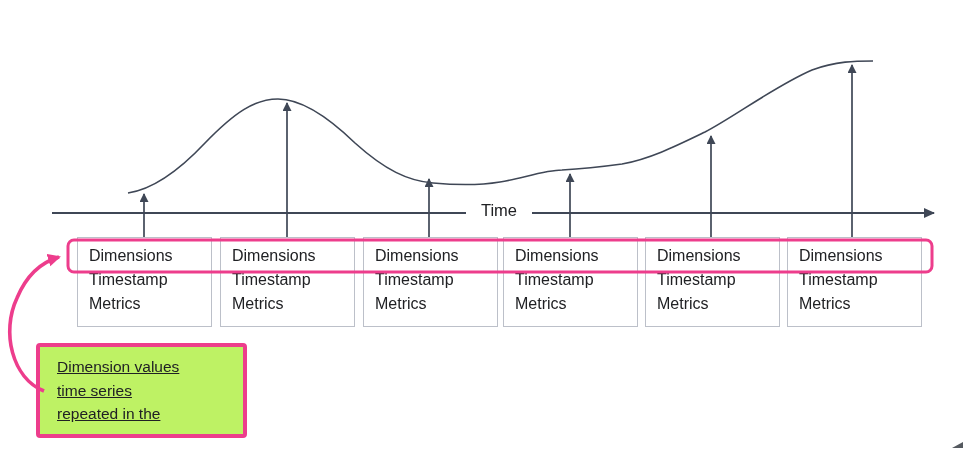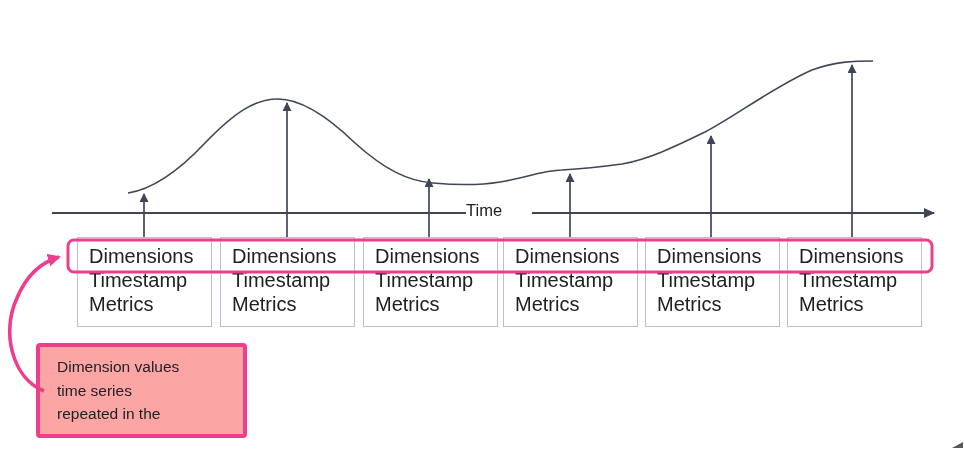--- a/index.html
+++ b/index.html
@@ -25,40 +25,40 @@
   .axis{stroke:var(--ink);stroke-width:1.8;}
   .stem{stroke:var(--ink);stroke-width:1.7;}
   .mk-ink{fill:var(--ink);}
   .mk-pink{fill:var(--pink);}
   .pink-band{fill:none;stroke:var(--pink);stroke-width:3;}
   .pink-arrow{fill:none;stroke:var(--pink);stroke-width:3.6;}
   .artifact{fill:var(--artifact);}
 
   .time-label{
     position:absolute;left:466px;top:201px;width:66px;
-    text-align:left;font-size:16.5px;color:var(--text);
+    text-align:center;font-size:16.5px;color:var(--text);
     background:#fff;z-index:1;
   }
   .record-box{
     position:absolute;top:237px;width:135px;height:90px;
     background:#fff;border:1px solid var(--boxBorder);
     box-sizing:border-box;z-index:1;
     padding:6px 0 0 11px;
-    font-size:20px;line-height:24px;
+    font-size:16px;line-height:24px;
   }
   .record-box .field{display:block;white-space:nowrap;}
   .rb1{left:77px;}  .rb2{left:220px;} .rb3{left:363px;}
   .rb4{left:503px;} .rb5{left:645px;} .rb6{left:787px;}
 
   .callout{
     position:absolute;left:36px;top:343px;width:211px;height:95px;
-    background:#fca5a5;border:4px solid var(--pink);border-radius:4px;
+    background:#bef264;border:4px solid var(--pink);border-radius:4px;
     box-sizing:border-box;z-index:2;
     padding:8px 0 0 17px;
-    font-size:15.5px;line-height:23.5px;color:var(--text);
+    font-size:15.5px;line-height:23.5px;color:var(--text);text-decoration:underline;
   }
   .callout .line{display:block;white-space:nowrap;}
 </style>
 </head>
 <body>
 
 <div class="stage">
 
   <svg class="base-svg" width="964" height="450" viewBox="0 0 964 450">
     <defs>

